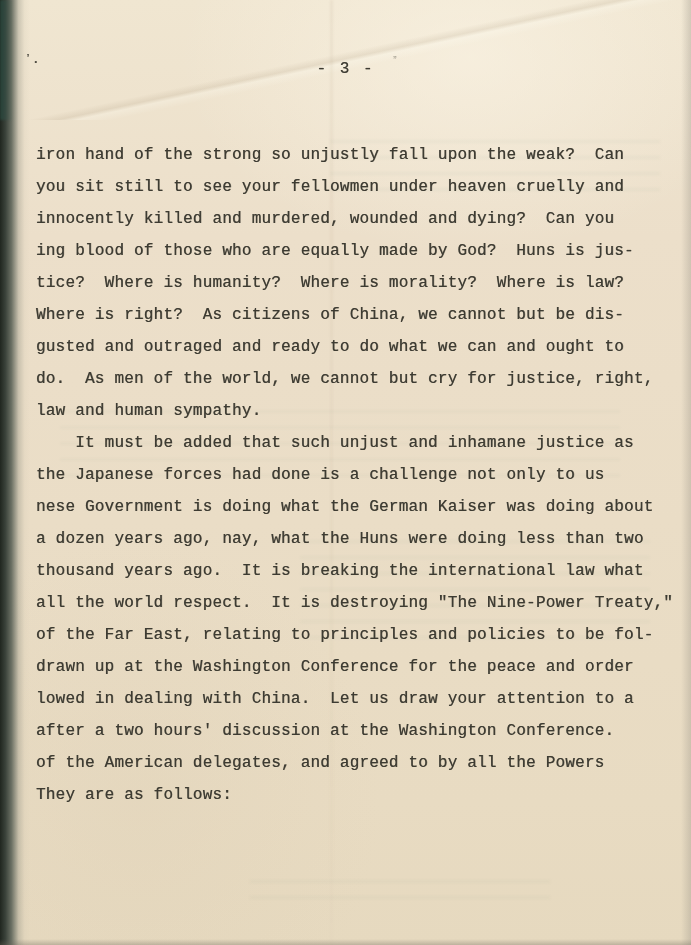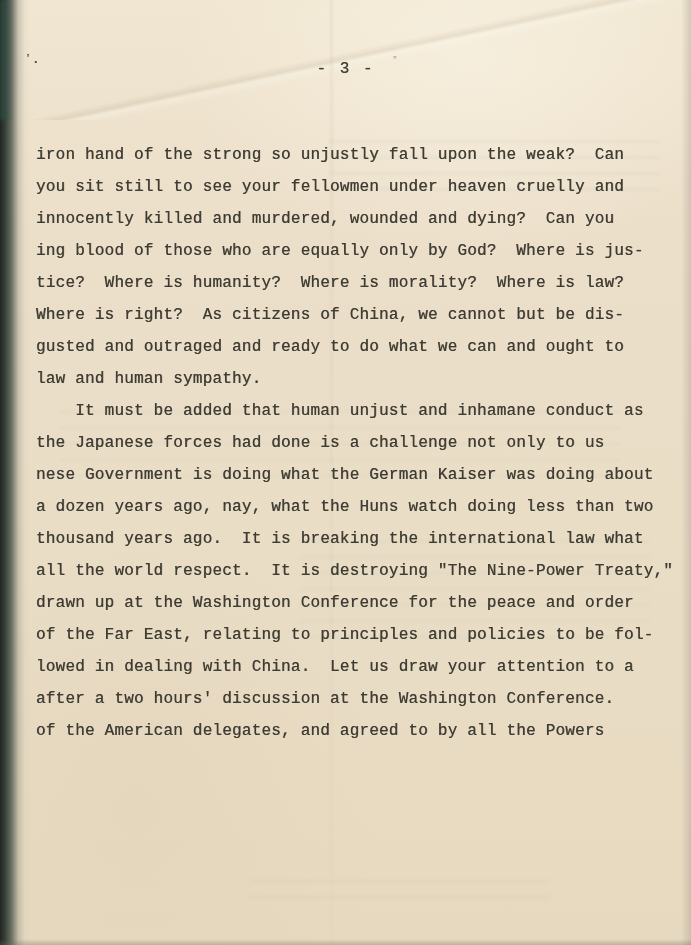--- a/index.html
+++ b/index.html
@@ -129,36 +129,38 @@
 
   <div class="stray-mark typed">ʼ.</div>
   <div class="stray-mark-2">ˮ</div>
 
   <div id="page-number" class="typed">- 3 -</div>
 
   <div id="text-block" class="typed">
       <div class="line">iron hand of the strong so unjustly fall upon the weak?  Can</div>
       <div class="line">you sit still to see your fellowmen under heaven cruelly and</div>
       <div class="line">innocently killed and murdered, wounded and dying?  Can you</div>
-      <div class="line">ing blood of those who are equally only by God?  Where is jus-</div>
+      <div class="line">ing blood of those who are equally made by God?  Huns is jus-</div>
       <div class="line">tice?  Where is humanity?  Where is morality?  Where is law?</div>
       <div class="line">Where is right?  As citizens of China, we cannot but be dis-</div>
       <div class="line">gusted and outraged and ready to do what we can and ought to</div>
+      <div class="line">do.  As men of the world, we cannot but cry for justice, right,</div>
       <div class="line">law and human sympathy.</div>
-      <div class="line">    It must be added that human unjust and inhamane conduct as</div>
+      <div class="line">    It must be added that such unjust and inhamane justice as</div>
       <div class="line">the Japanese forces had done is a challenge not only to us</div>
       <div class="line">nese Government is doing what the German Kaiser was doing about</div>
-      <div class="line">a dozen years ago, nay, what the Huns watch doing less than two</div>
+      <div class="line">a dozen years ago, nay, what the Huns were doing less than two</div>
       <div class="line">thousand years ago.  It is breaking the international law what</div>
       <div class="line">all the world respect.  It is destroying "The Nine-Power Treaty,"</div>
+      <div class="line">of the Far East, relating to principles and policies to be fol-</div>
       <div class="line">drawn up at the Washington Conference for the peace and order</div>
-      <div class="line">of the Far East, relating to principles and policies to be fol-</div>
       <div class="line">lowed in dealing with China.  Let us draw your attention to a</div>
       <div class="line">after a two hours' discussion at the Washington Conference.</div>
       <div class="line">of the American delegates, and agreed to by all the Powers</div>
+      <div class="line">They are as follows:</div>
     </div>
 
   <div class="red-smudge"></div>
   <div class="edge-left"></div>
   <div class="edge-left-top-teal"></div>
   <div class="edge-right"></div>
   <div class="edge-bottom"></div>
 
 </div>
 

